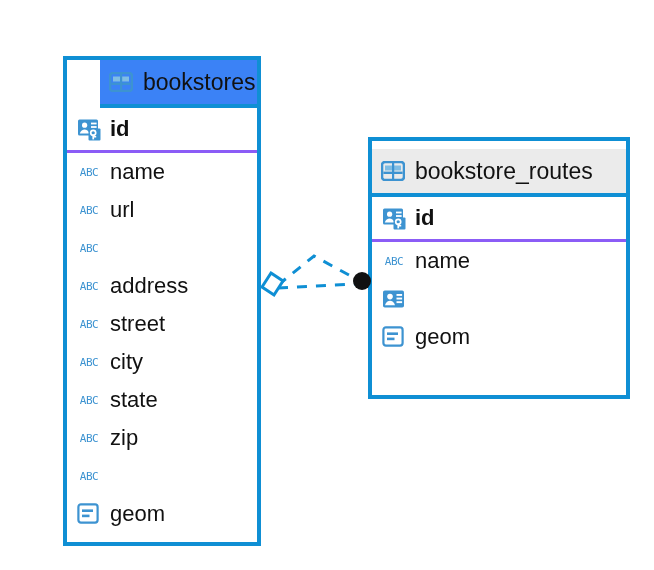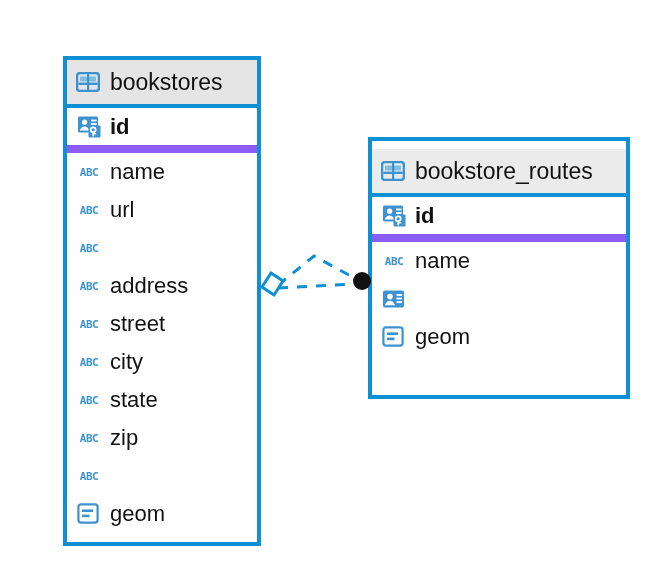--- a/index.html
+++ b/index.html
@@ -40,40 +40,40 @@
   }
 
   .entity-header {
     display: flex;
     align-items: center;
     box-sizing: border-box;
     height: 48px;
     padding-left: 8px;
     border-bottom: 4px solid #0f8fd4;
   }
-  .entity-header.orange { background: #e5e5e5; }
+  .entity-header.orange { background: #3b82f6; margin-left: 33px; }
   .entity-header.grey   { background: #ebebeb; margin-top: 8px; }
 
   .entity-title {
     font-size: 23px;
     color: #111111;
     margin-left: 9px;
     white-space: nowrap;
   }
 
   .row {
     display: flex;
     align-items: center;
     box-sizing: border-box;
     height: 38px;
     padding-left: 9px;
   }
   .row.pk {
     height: 45px;
-    border-bottom: 8px solid #8b5cf6;
+    border-bottom: 3px solid #8b5cf6;
   }
   .row-label {
     font-size: 22px;
     color: #111111;
     margin-left: 8px;
     white-space: nowrap;
   }
   .row.pk .row-label {
     font-weight: bold;
   }
@@ -85,21 +85,21 @@
     align-items: center;
     justify-content: center;
     width: 26px;
     height: 26px;
   }
   .icon svg { display: block; }
 
   .abc-icon {
     font-family: "DejaVu Sans Mono", monospace;
     font-size: 11px;
-    font-weight: bold;
+    font-weight: normal;
     letter-spacing: -0.5px;
     color: #3d93d1;
     line-height: 1;
     width: 26px;
     text-align: center;
   }
 
   
   #relationship {
     position: absolute;

